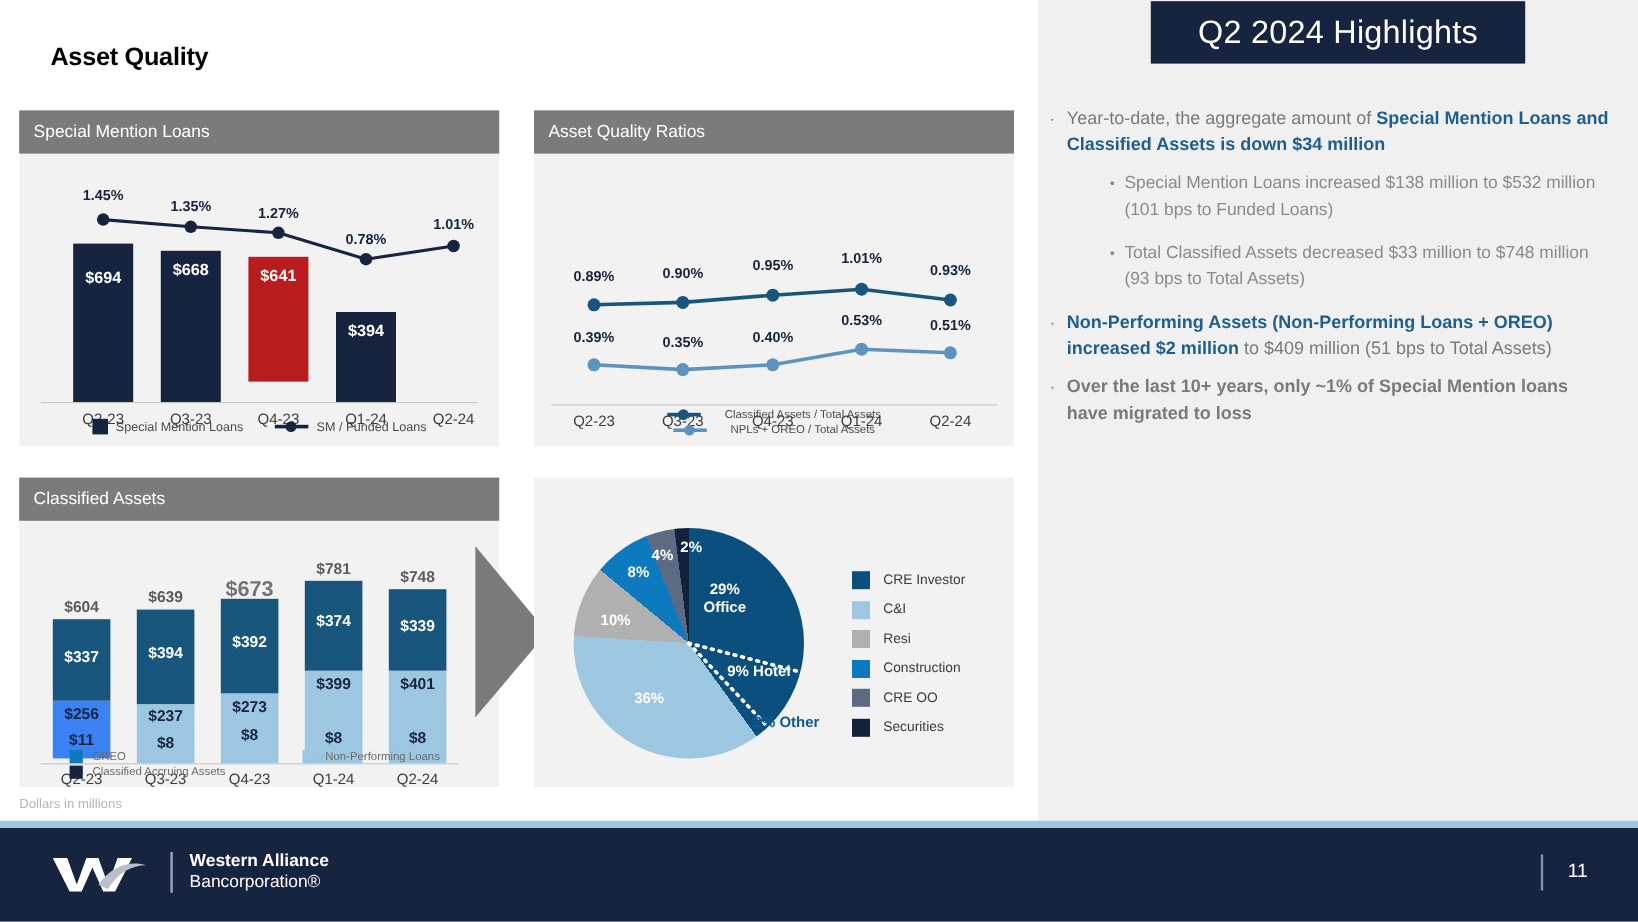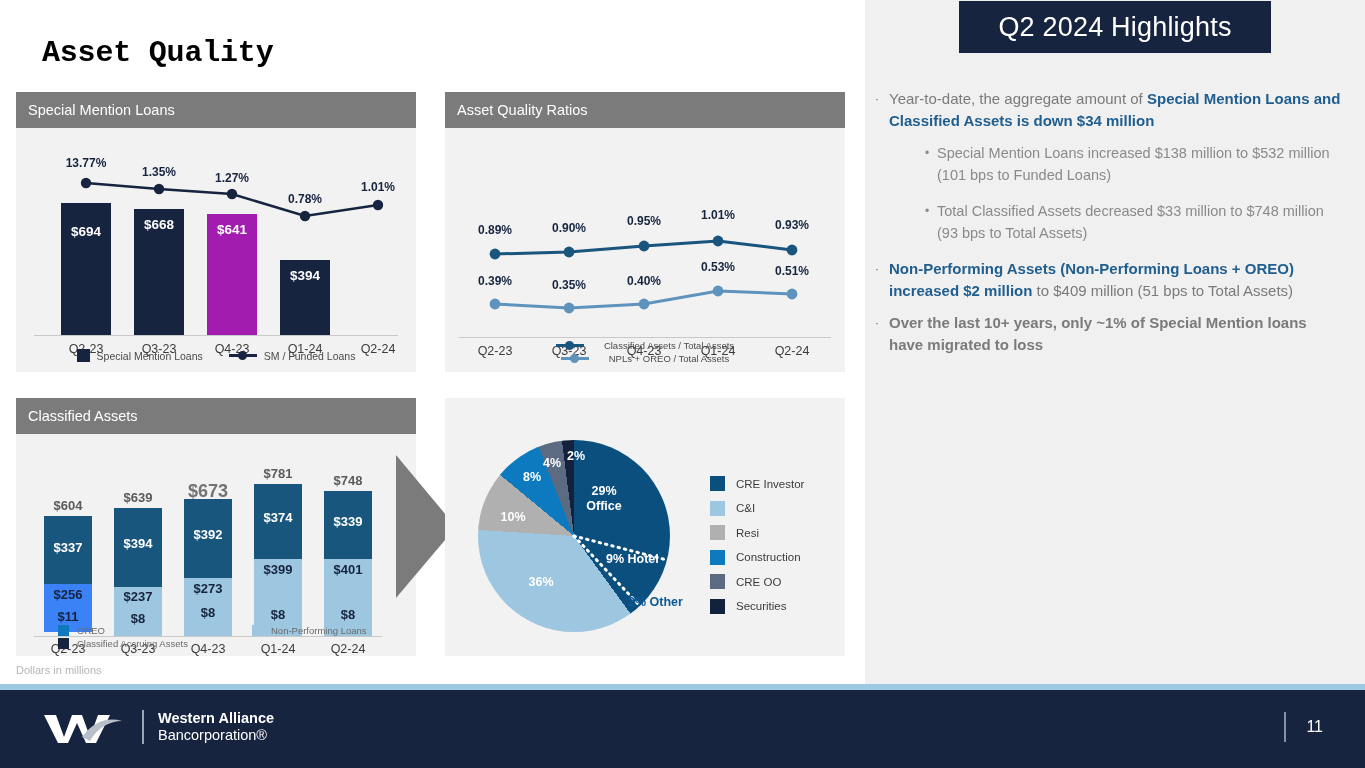--- a/index.html
+++ b/index.html
@@ -6,21 +6,21 @@
   body{
     width:1365px;height:768px;overflow:hidden;
     background:#ffffff;
     font-family:"Liberation Sans", sans-serif;
     position:relative;
   }
   .slide{position:absolute;inset:0;}
 
   
   .left-area{position:absolute;left:0;top:0;width:865px;height:690px;background:#ffffff;}
-  .slide-title{position:absolute;left:42px;top:36px;font-size:30px;font-weight:bold;color:#000000;letter-spacing:-0.2px;font-family:Liberation Mono, monospace;}
+  .slide-title{position:absolute;left:42px;top:36px;font-size:21px;font-weight:bold;color:#000000;letter-spacing:-0.2px;}
 
   
   .panel{position:absolute;background:#f2f2f2;}
   .panel-header{height:36px;background:#7b7b7b;display:flex;align-items:center;padding-left:12px;}
   .panel-header-title{color:#ffffff;font-size:14.5px;font-weight:normal;}
   .panel-body{position:relative;width:100%;}
 
   #panel-sml{left:16px;top:92px;width:400px;height:280px;}
   #panel-aqr{left:445px;top:92px;width:400px;height:280px;}
   #panel-ca{left:16px;top:398px;width:400px;height:258px;}
@@ -100,37 +100,37 @@
         <span class="panel-header-title">Special Mention Loans</span>
       </div>
       <div class="panel-body" style="height:244px;">
 
         <div class="bar" style="left:45px;top:75px;width:50px;height:132px;background:#16243f;">
           <div class="bar-val" style="top:8px;margin-top:13px;">$694</div>
         </div>
         <div class="bar" style="left:118px;top:81px;width:50px;height:126px;background:#16243f;">
           <div class="bar-val" style="top:8px;">$668</div>
         </div>
-        <div class="bar" style="left:191px;top:86px;width:50px;height:121px;background:#a21caf;">
+        <div class="bar" style="left:191px;top:86px;width:50px;height:104px;background:#b91c1c;">
           <div class="bar-val" style="top:8px;">$641</div>
         </div>
         <div class="bar" style="left:264px;top:132px;width:50px;height:75px;background:#16243f;">
           <div class="bar-val" style="top:8px;">$394</div>
         </div>
 
         <svg width="400" height="244" style="position:absolute;left:0;top:0;">
           <polyline points="70,55 143,61 216,66 289,88 362,77" fill="none" stroke="#16243f" stroke-width="2.6"></polyline>
           <circle cx="70" cy="55" r="5.2" fill="#16243f"></circle>
           <circle cx="143" cy="61" r="5.2" fill="#16243f"></circle>
           <circle cx="216" cy="66" r="5.2" fill="#16243f"></circle>
           <circle cx="289" cy="88" r="5.2" fill="#16243f"></circle>
           <circle cx="362" cy="77" r="5.2" fill="#16243f"></circle>
         </svg>
 
-        <div class="pt-label" style="left:40px;top:28px;width:60px;">13.77%</div>
+        <div class="pt-label" style="left:40px;top:28px;width:60px;">1.45%</div>
         <div class="pt-label" style="left:113px;top:37px;width:60px;">1.35%</div>
         <div class="pt-label" style="left:186px;top:43px;width:60px;">1.27%</div>
         <div class="pt-label" style="left:259px;top:64px;width:60px;">0.78%</div>
         <div class="pt-label" style="left:332px;top:52px;width:60px;">1.01%</div>
 
         <div class="axis-line" style="left:18px;top:207px;width:364px;"></div>
 
         <div class="xlabel" style="left:40px;top:214px;width:60px;">Q2-23</div>
         <div class="xlabel" style="left:113px;top:214px;width:60px;">Q3-23</div>
         <div class="xlabel" style="left:186px;top:214px;width:60px;">Q4-23</div>

